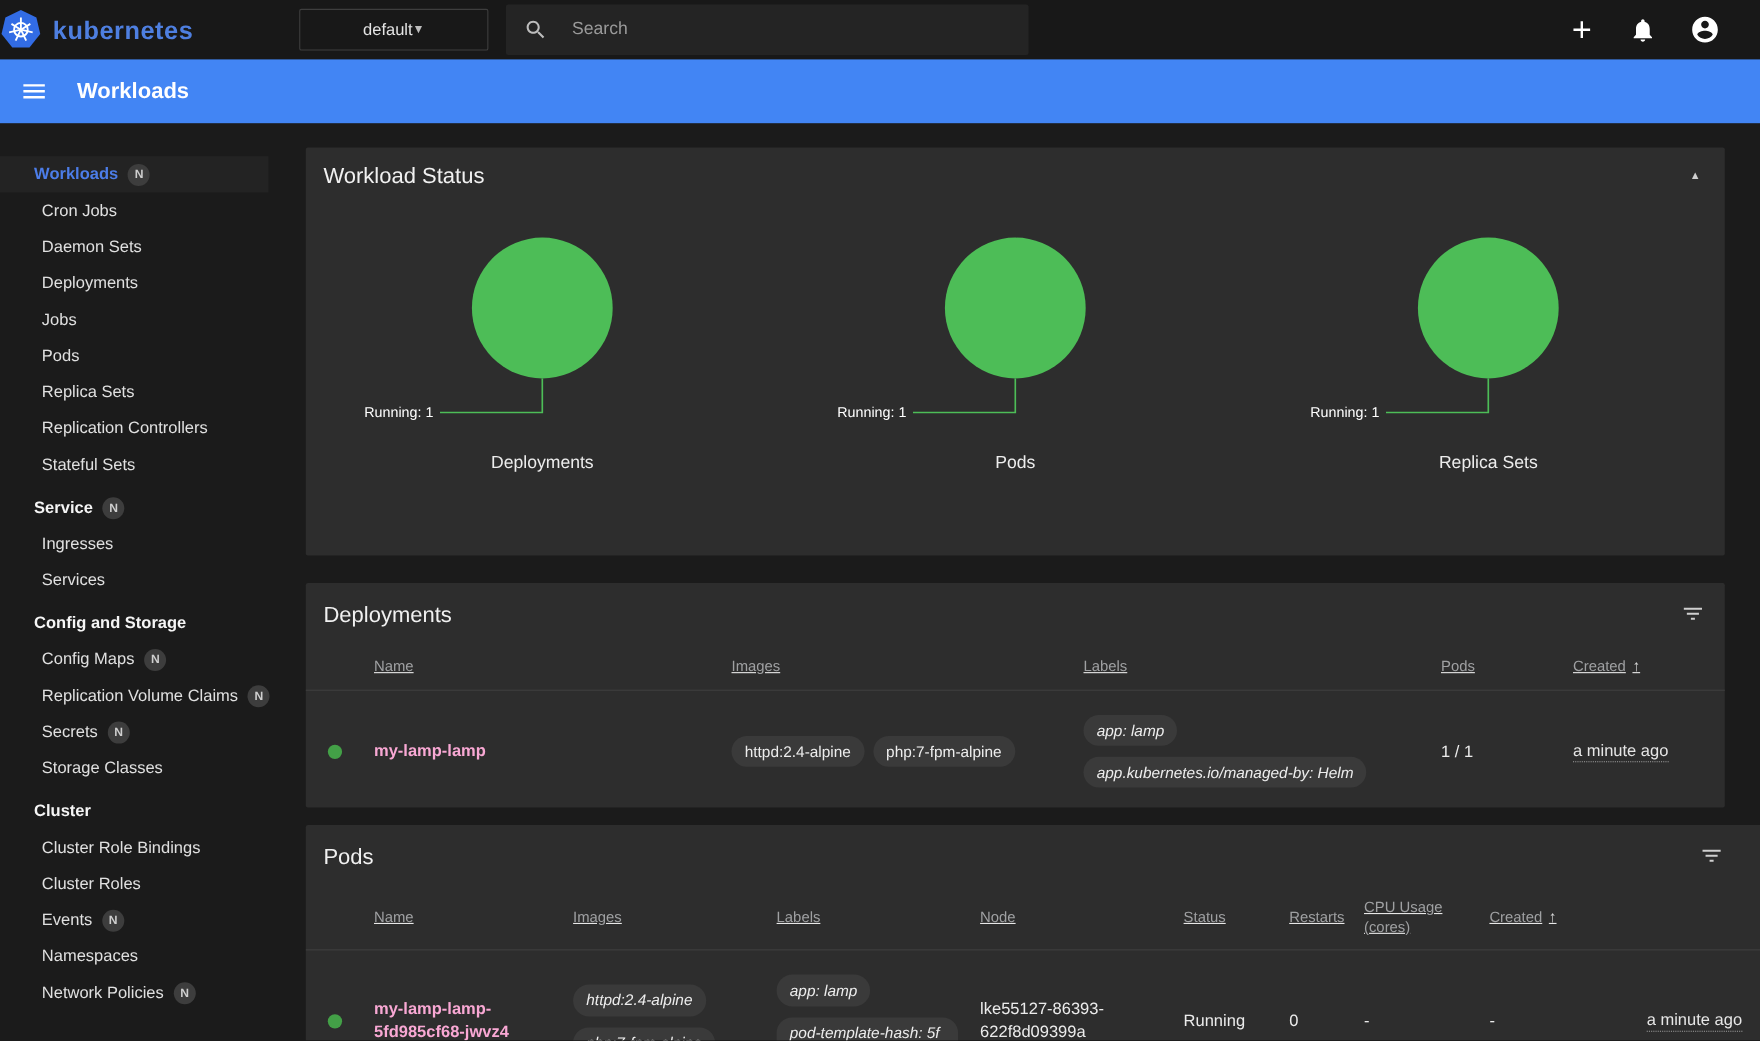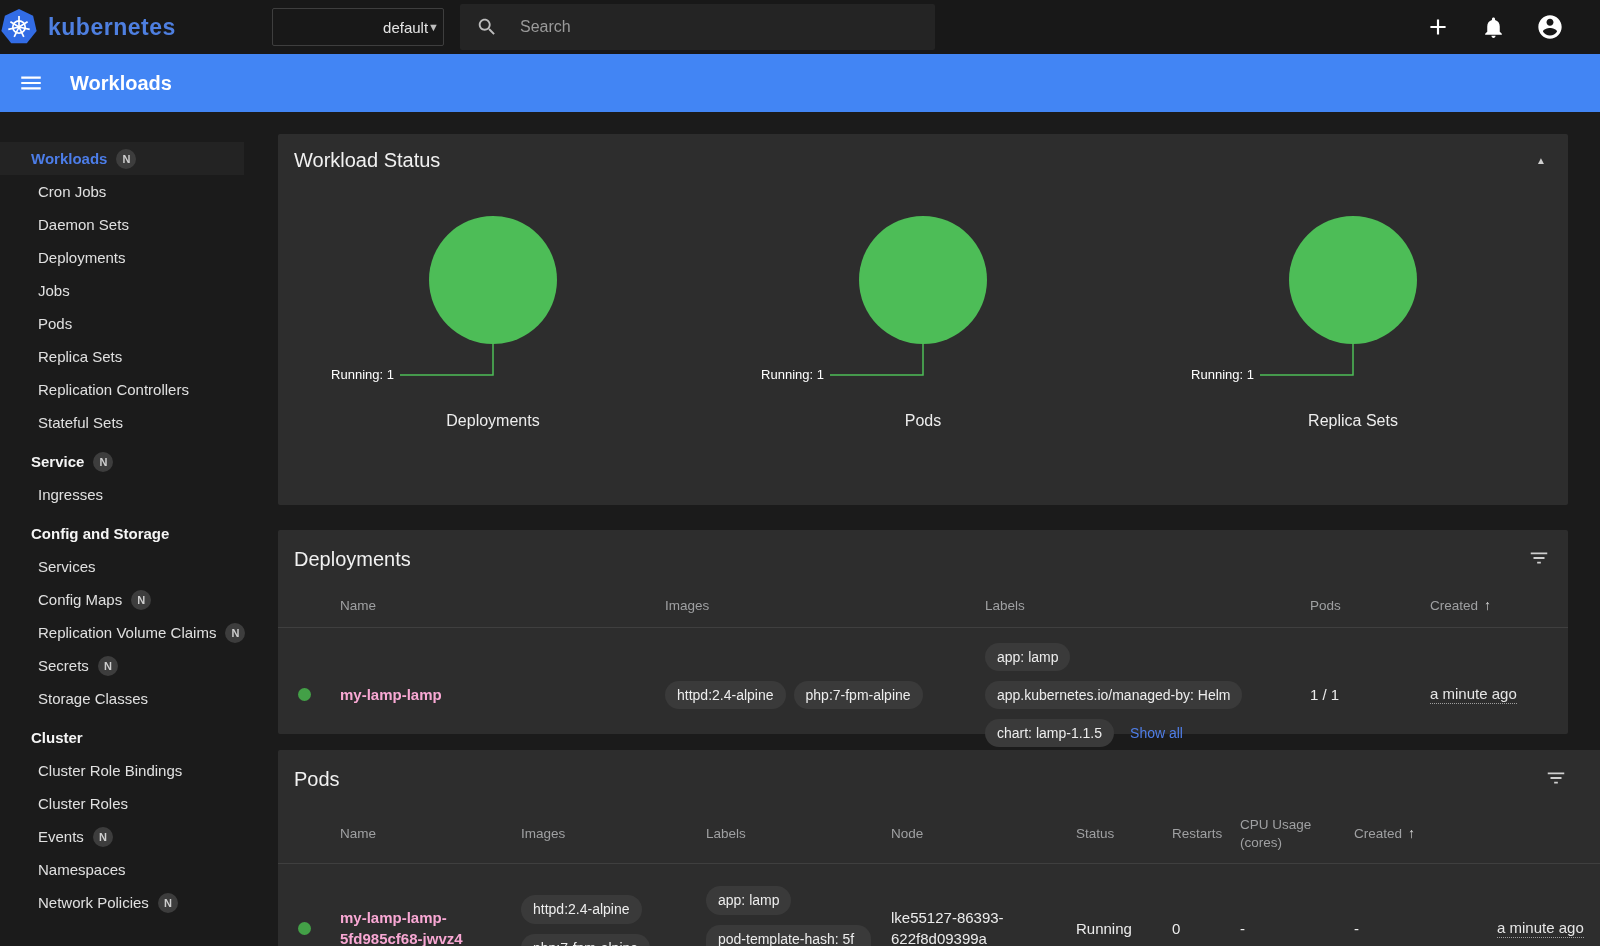--- a/index.html
+++ b/index.html
@@ -4,21 +4,21 @@
 <style>
   * { box-sizing: border-box; margin: 0; padding: 0; }
   html,body { width:1600px; height:946px; overflow:hidden; background:#1b1b1b;
     font-family:"Liberation Sans", "DejaVu Sans", sans-serif; color:#e8e8e8; }
 
   
   .topbar { height:54px; background:#181818; display:flex; align-items:center; }
   .brand { width:272px; display:flex; align-items:center; gap:10px; }
   .brand-text { color:#4e7fe0; font-size:23px; font-weight:bold; letter-spacing:.5px; }
   .ns-select { width:172px; height:38px; border:1px solid #3e3e3e; border-radius:2px;
-    display:flex; align-items:center; justify-content:flex-end; padding:0 4px;
+    display:flex; align-items:center; justify-content:center; padding:0 4px;
     font-size:15px; color:#e4e4e4; cursor:pointer; }
   .ns-caret { color:#bdbdbd; font-size:11px; }
   .searchbox { width:475px; height:46px; background:#242424; margin-left:16px;
     display:flex; align-items:center; padding:0 16px; gap:22px; border-radius:2px; }
   .searchbox input { background:transparent; border:none; outline:none; color:#a3a3a3;
     font-size:16px; width:360px; font-family:"Liberation Sans",sans-serif; }
   .searchbox input::placeholder { color:#9a9a9a; }
   .top-actions { margin-left:auto; display:flex; align-items:center; gap:30px; padding-right:36px; }
   .icon-btn { background:none; border:none; cursor:pointer; display:flex; align-items:center; }
 
@@ -49,26 +49,26 @@
   .charts-row { display:flex; }
   .chart-block { flex:1; display:flex; flex-direction:column; align-items:center; padding-top:30px; }
   .chart-title { font-size:16px; color:#ededed; margin-top:22px; }
 
   
   .card.deployments { height:204px; margin-bottom:16px; }
   .card.pods { width:1379px; height:260px; }
   .tgrid { display:grid; }
   .dep-cols { grid-template-columns:62px 325px 320px 325px 120px 1fr; }
   .pods-cols { grid-template-columns:62px 181px 185px 185px 185px 96px 68px 114px 143px 1fr; }
-  .thead { align-items:center; }
+  .thead { align-items:center;text-decoration:underline; }
   .th { color:#9fa0a2; font-size:13.5px; font-weight:500; padding:12px 12px 12px 0; line-height:1.3; }
   .sort-arrow { color:#d6d6d6; font-size:14px; margin-left:6px; }
   .trow { border-top:1px solid #3f3f3f; }
   .td { display:flex; align-items:center; flex-wrap:wrap; padding:10px 12px 10px 0; font-size:15px; color:#ececec; }
-  .td.col-labels { flex-direction:column; align-items:flex-start; justify-content:center; flex-wrap:nowrap; }
+  .td.col-labels { flex-direction:column; align-items:flex-start; justify-content:center; flex-wrap:nowrap;font-style:italic; }
   .status-dot { width:13px; height:13px; border-radius:50%; margin-left:20px; }
   .res-link { color:#f9a8d4; text-decoration:none; font-size:15px; line-height:1.35;font-weight:bold; }
   .chip { background:#3a3a3a; border-radius:15px; padding:5px 12px; font-size:14px; color:#ededed;
     display:inline-block; margin:3px 8px 3px 0; white-space:nowrap; line-height:1.3; }
   .chip.wrap { white-space:normal; word-break:break-all; max-width:170px; border-radius:14px; }
   .label-line { display:flex; align-items:center; margin:2px 0; }
   .show-all { color:#4f7ee8; font-size:14px; cursor:pointer; margin-left:8px; text-decoration:none; }
   .rel-time { border-bottom:1px dotted #9e9e9e; padding-bottom:1px; color:#e6e6e6; }
   .dep-row { min-height:112px; }
   .pods-row { min-height:130px; }
@@ -164,25 +164,25 @@
       <div class="nav-item sub">
         <span>Stateful Sets</span>
       </div>
       <div class="nav-item root">
         <span>Service</span>
         <span class="nav-badge">N</span>
       </div>
       <div class="nav-item sub">
         <span>Ingresses</span>
       </div>
+      <div class="nav-item sub">
+        <span>Services</span>
+      </div>
       <div class="nav-item root">
         <span>Config and Storage</span>
-      </div>
-      <div class="nav-item sub">
-        <span>Services</span>
       </div>
       <div class="nav-item sub">
         <span>Config Maps</span>
         <span class="nav-badge">N</span>
       </div>
       <div class="nav-item sub">
         <span>Replication Volume Claims</span>
         <span class="nav-badge">N</span>
       </div>
       <div class="nav-item sub">
@@ -276,24 +276,20 @@
           <div class="td">
             <span class="chip">httpd:2.4-alpine</span>
             <span class="chip">php:7-fpm-alpine</span>
           </div>
           <div class="td col-labels">
             <div class="label-line">
               <span class="chip">app: lamp</span>
             </div>
             <div class="label-line">
               <span class="chip">app.kubernetes.io/managed-by: Helm</span>
-            </div>
-            <div class="label-line">
-              <span class="chip">chart: lamp-1.1.5</span>
-              <a class="show-all" href="#">Show all</a>
             </div>
           </div>
           <div class="td">
             <span>1 / 1</span>
           </div>
           <div class="td">
             <span class="rel-time">a minute ago</span>
           </div>
         </div>
     </section>

